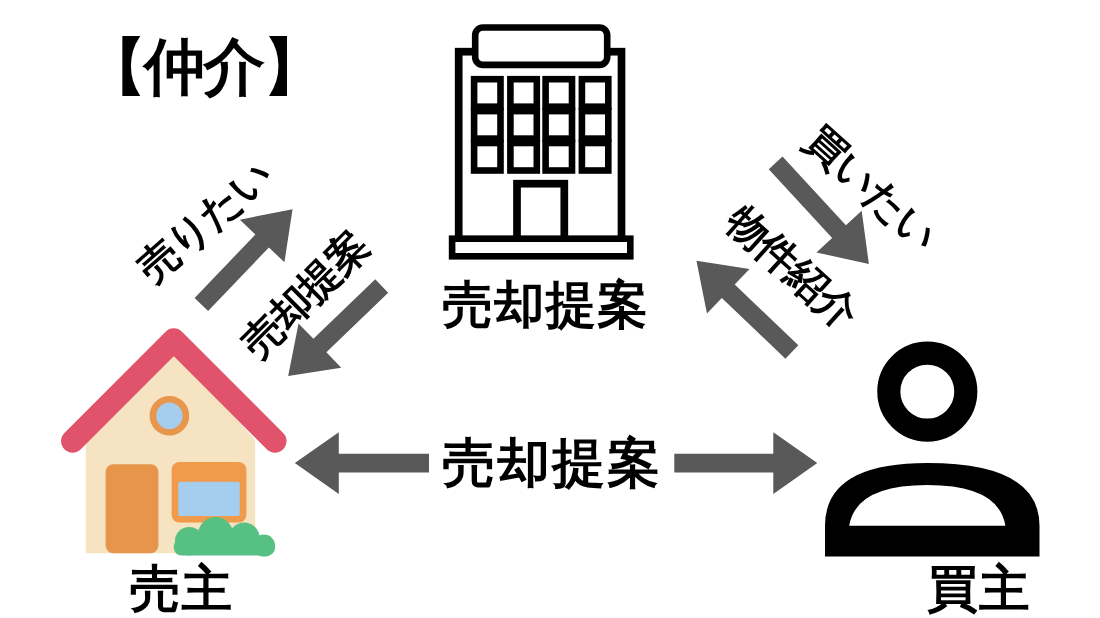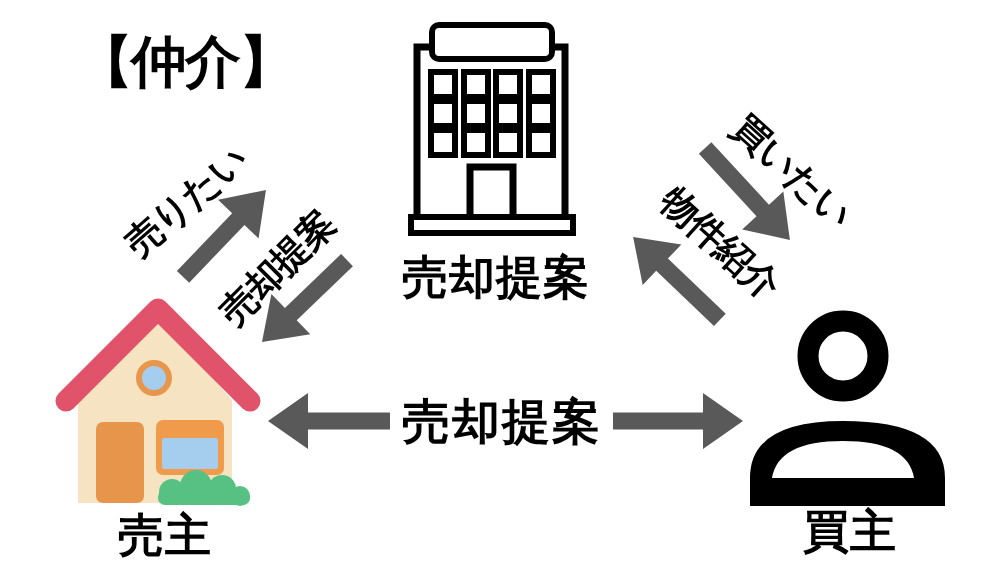--- a/index.html
+++ b/index.html
@@ -101,21 +101,21 @@
                M772,478 Q778,441 843,441 Q908,441 914,478 Z"></path>
     </g>
   </svg>
 
   <div class="lbl title" style="left:185px; top:62px;">【仲介】</div>
 
   <div class="lbl node" style="left:496px; top:277px;">売却提案</div>
 
   <div class="lbl node" style="left:165px; top:535px;text-align:right;">売主</div>
 
-  <div class="lbl node" style="left:850px; top:535px;font-family:Liberation Mono, monospace;">買主</div>
+  <div class="lbl node" style="left:890px; top:535px;">買主</div>
 
   <div class="lbl contract" style="left:502px; top:421px;">売却提案</div>
 
   <div class="lbl edge rot-upleft" style="left:186px; top:201px;">売りたい</div>
 
   <div class="lbl edge rot-upleft2" style="left:277px; top:268px;">売却提案</div>
 
   <div class="lbl edge rot-downright" style="left:792px; top:171px;">買いたい</div>
 
   <div class="lbl edge rot-downright" style="left:720px; top:243px;">物件紹介</div>

